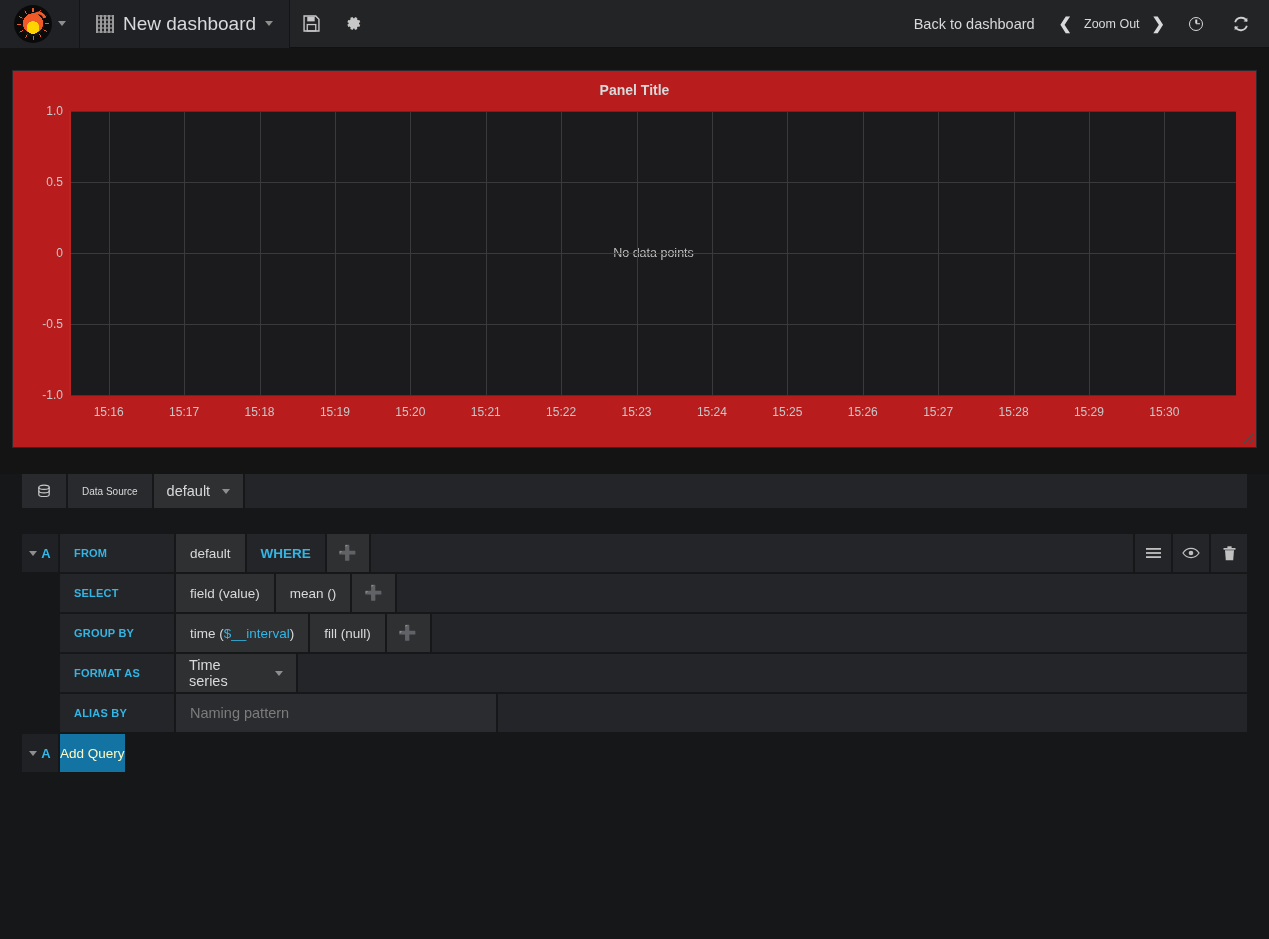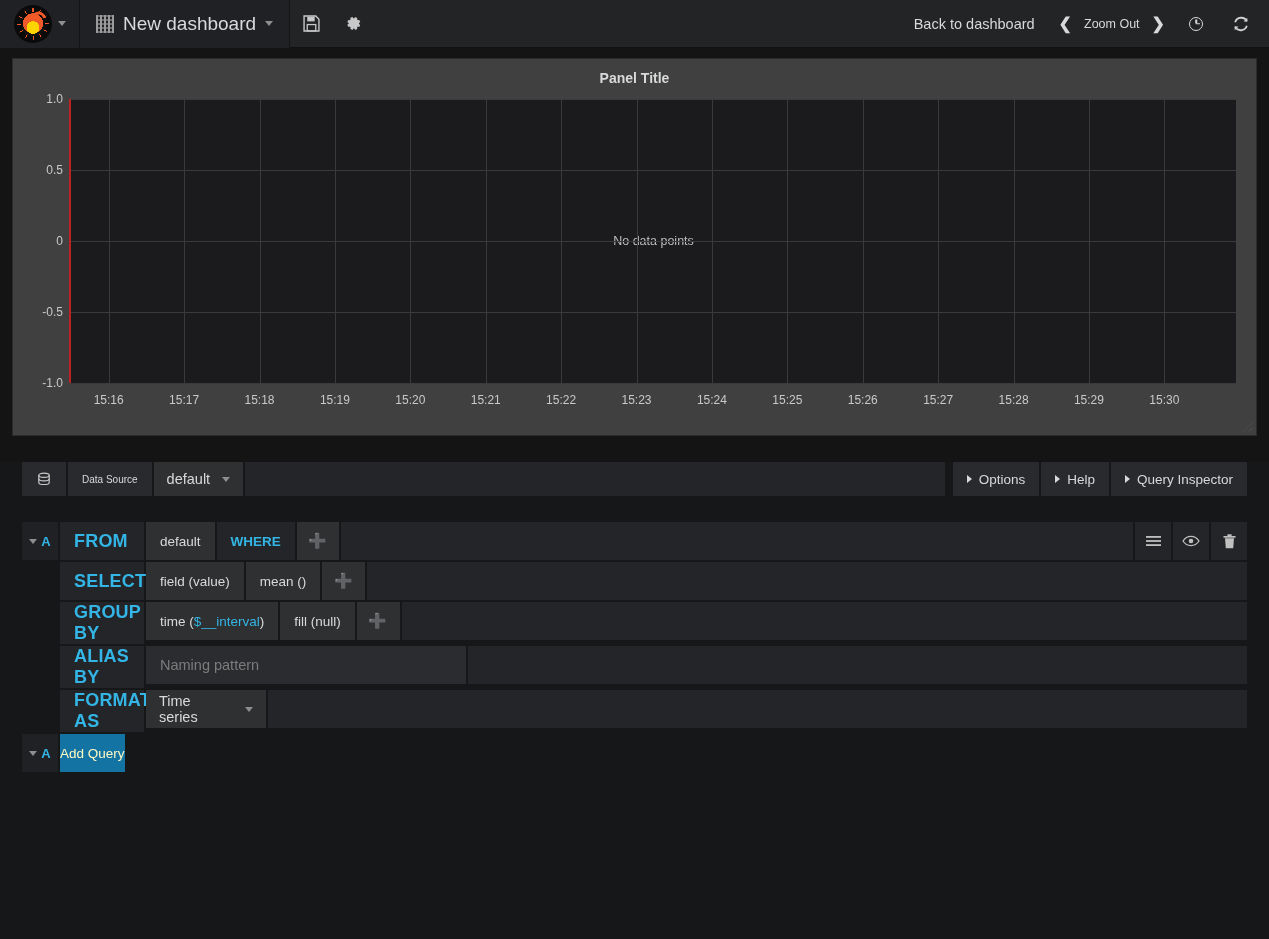--- a/index.html
+++ b/index.html
@@ -128,23 +128,23 @@
   }
   .clock-ico::before { width: 1.5px; height: 4.5px; transform: translate(-50%,-100%); }
   .clock-ico::after { width: 4px; height: 1.5px; transform: translate(0,-50%); }
   .refresh-btn {
     height: 48px; width: 48px;
     display: flex; align-items: center; justify-content: center;
   }
 
   
   .panel-wrap {
-    margin: 10px 12px 0 12px;
+    margin: 22px 12px 0 12px;
     height: 378px;
-    background: #404040;
+    background: #b91c1c;
     border: 1px solid #2b2b2f;
     position: relative;
   }
   .panel-title {
     text-align: center; font-size: 14px; font-weight: bold;
     color: #d8d9da; padding: 11px 0 4px 0;
   }
   .plot-area {
     position: absolute;
     left: 56px; right: 20px; top: 40px; bottom: 52px;
@@ -250,24 +250,24 @@
   
   .qb { margin: 26px 22px 0 22px; }
   .qrow { display: flex; align-items: stretch; gap: 2px; margin-bottom: 2px; }
   .qtoggle {
     width: 36px; background: #202124;
     display: flex; align-items: center; justify-content: center; gap: 4px;
     font-size: 13px; font-weight: bold; color: #33b5e5;
   }
   .qtoggle.blank { background: transparent; }
   .qlabel {
-    width: 84px; background: #242528;
+    width: 114px; background: #242528;
     display: flex; align-items: center;
     padding-left: 14px;
-    font-size: 18px; font-weight: bold; color: #33b5e5;
+    font-size: 11px; font-weight: bold; color: #33b5e5;
     letter-spacing: .2px;
   }
   .qseg {
     background: #2e3032;
     display: flex; align-items: center; justify-content: center;
     padding: 0 14px; font-size: 13.5px; color: #d8d9da;
     height: 38px;
   }
   .qseg.where { background: #242528; color: #33b5e5; font-weight: bold; }
   .qseg.plus { background: #2e3032; padding: 0 12px; font-weight: bold; color: #e0e0e0; font-size: 15px; }
@@ -412,34 +412,20 @@
         <path d="M2.8 4.2v3.6c0 1.16 2.33 2.1 5.2 2.1s5.2-.94 5.2-2.1V4.2" fill="none" stroke="#c8c8c8" stroke-width="1.2"></path>
         <path d="M2.8 7.8v3.6c0 1.16 2.33 2.1 5.2 2.1s5.2-.94 5.2-2.1V7.8" fill="none" stroke="#c8c8c8" stroke-width="1.2"></path>
       </svg>
     </div>
     <div class="sq">Data Source</div>
     <div class="ds-select">
       <span>default</span>
       <span class="caret-down"></span>
     </div>
     <div class="ds-filler"></div>
-    <div class="ds-right" id="right-buttons-host">
-        <div class="pill">
-          <span class="caret-right"></span>
-          <span>Options</span>
-        </div>
-        <div class="pill">
-          <span class="caret-right"></span>
-          <span>Help</span>
-        </div>
-        <div class="pill">
-          <span class="caret-right"></span>
-          <span>Query Inspector</span>
-        </div>
-      </div>
   </div>
 
   <div class="qb">
 
     <div class="qrow">
       <div class="qtoggle">
         <span class="caret-down"></span>
         <span>A</span>
       </div>
       <div class="qlabel">FROM</div>
@@ -486,36 +472,36 @@
           <span class="qvar">$__interval</span>
           <span>)</span>
       </div>
       <div class="qseg">fill (null)</div>
       <div class="qseg plus">➕</div>
       <div class="qfill"></div>
     </div>
 
     <div class="qrow">
       <div class="qtoggle blank"></div>
-      <div class="qlabel">ALIAS BY</div>
-      <input class="alias-input" type="text" placeholder="Naming pattern" style="">
-      <div class="qfill"></div>
-    </div>
-
-    <div class="qrow">
-      <div class="qtoggle blank"></div>
       <div class="qlabel">FORMAT AS</div>
       <div class="ds-select" style="height:38px;width:120px;background:#2e3032;">
         <span>Time series</span>
         <span class="caret-down"></span>
       </div>
       <div class="qfill"></div>
     </div>
 
     <div class="qrow">
+      <div class="qtoggle blank"></div>
+      <div class="qlabel">ALIAS BY</div>
+      <input class="alias-input" type="text" placeholder="Naming pattern" style="">
+      <div class="qfill"></div>
+    </div>
+
+    <div class="qrow">
       <div class="qtoggle">
         <span class="caret-down"></span>
         <span>A</span>
       </div>
       <button class="addquery">Add Query</button>
     </div>
 
   </div>
 </div>
 

